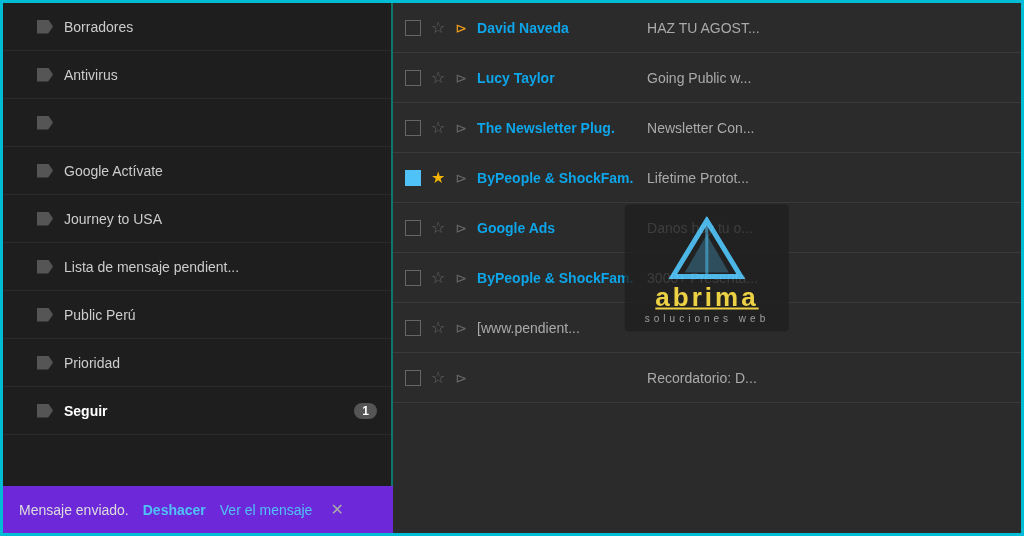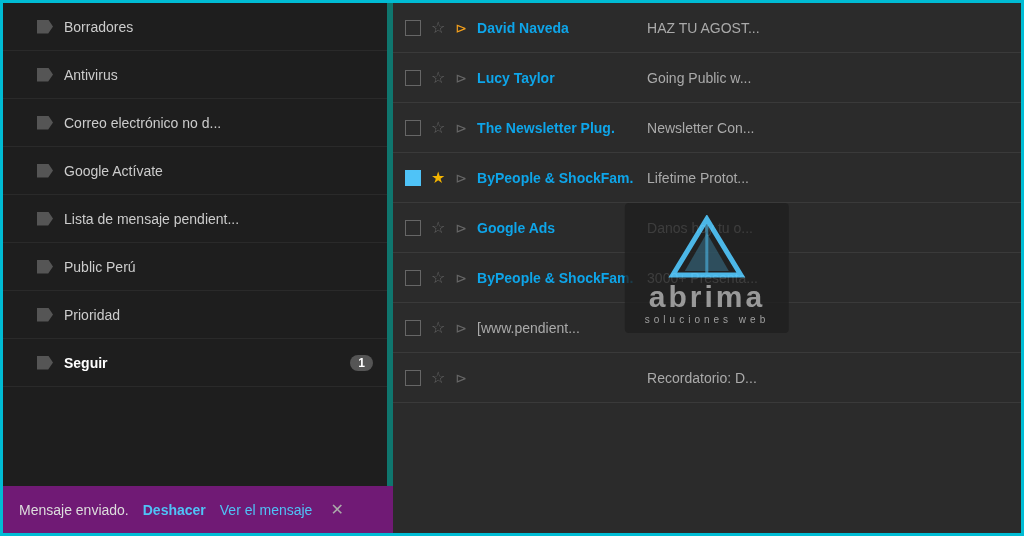--- a/index.html
+++ b/index.html
@@ -18,21 +18,21 @@
       height: 100%;
     }
 
     
     .sidebar {
       width: 390px;
       background: #1e1e1e;
       display: flex;
       flex-direction: column;
       height: 100%;
-      border-right: 6px solid #0f766e;
+      border-right: 2px solid #0f766e;
       flex-shrink: 0;
     }
 
     .sidebar-item {
       display: flex;
       align-items: center;
       padding: 10px 14px;
       cursor: pointer;
       color: #ccc;
       font-size: 14px;
@@ -73,21 +73,21 @@
       padding: 1px 8px;
       font-size: 12px;
     }
 
     
     .notification-bar {
       position: absolute;
       bottom: 0;
       left: 0;
       width: 390px;
-      background: #701a75;
+      background: #6d28d9;
       color: #ddd;
       display: flex;
       align-items: center;
       padding: 14px 16px;
       font-size: 14px;
       gap: 14px;
       z-index: 10;
     }
     .notif-undo {
       color: #4fc3f7;
@@ -194,24 +194,25 @@
     .logo-bg {
       background: rgba(30,30,30,0.85);
       padding: 12px 20px 8px 20px;
       border-radius: 4px;
       display: flex;
       flex-direction: column;
       align-items: center;
     }
 
     .logo-text-main {
-      color: #a3a3a3;
-      font-size: 30px;
+      color: #fde047;
+      font-size: 26px;
       font-weight: bold;
       letter-spacing: 3px;
+      text-decoration: underline;
     }
     .logo-text-sub {
       color: #aaa;
       font-size: 10px;
       letter-spacing: 4px;
       text-transform: lowercase;
     }
   </style>
 </head>
 <body>
@@ -233,28 +234,34 @@
           <div class="sidebar-icon">
             <div class="tag-icon"></div>
           </div>
           <span>Antivirus</span>
         </div>
         <div class="sidebar-item">
           <div style="width: 9px;"></div>
           <div class="sidebar-icon">
             <div class="tag-icon"></div>
           </div>
-          <span>Correo electrónico no d...</span>
         </div>
         <div class="sidebar-item">
           <div style="width: 9px;"></div>
           <div class="sidebar-icon">
             <div class="tag-icon"></div>
           </div>
           <span>Google Actívate</span>
+        </div>
+        <div class="sidebar-item">
+          <div style="width: 9px;"></div>
+          <div class="sidebar-icon">
+            <div class="tag-icon"></div>
+          </div>
+          <span>Journey to USA</span>
         </div>
         <div class="sidebar-item">
           <div style="width: 9px;"></div>
           <div class="sidebar-icon">
             <div class="tag-icon"></div>
           </div>
           <span>Lista de mensaje pendient...</span>
         </div>
         <div class="sidebar-item">
           <div style="width: 9px;"></div>

